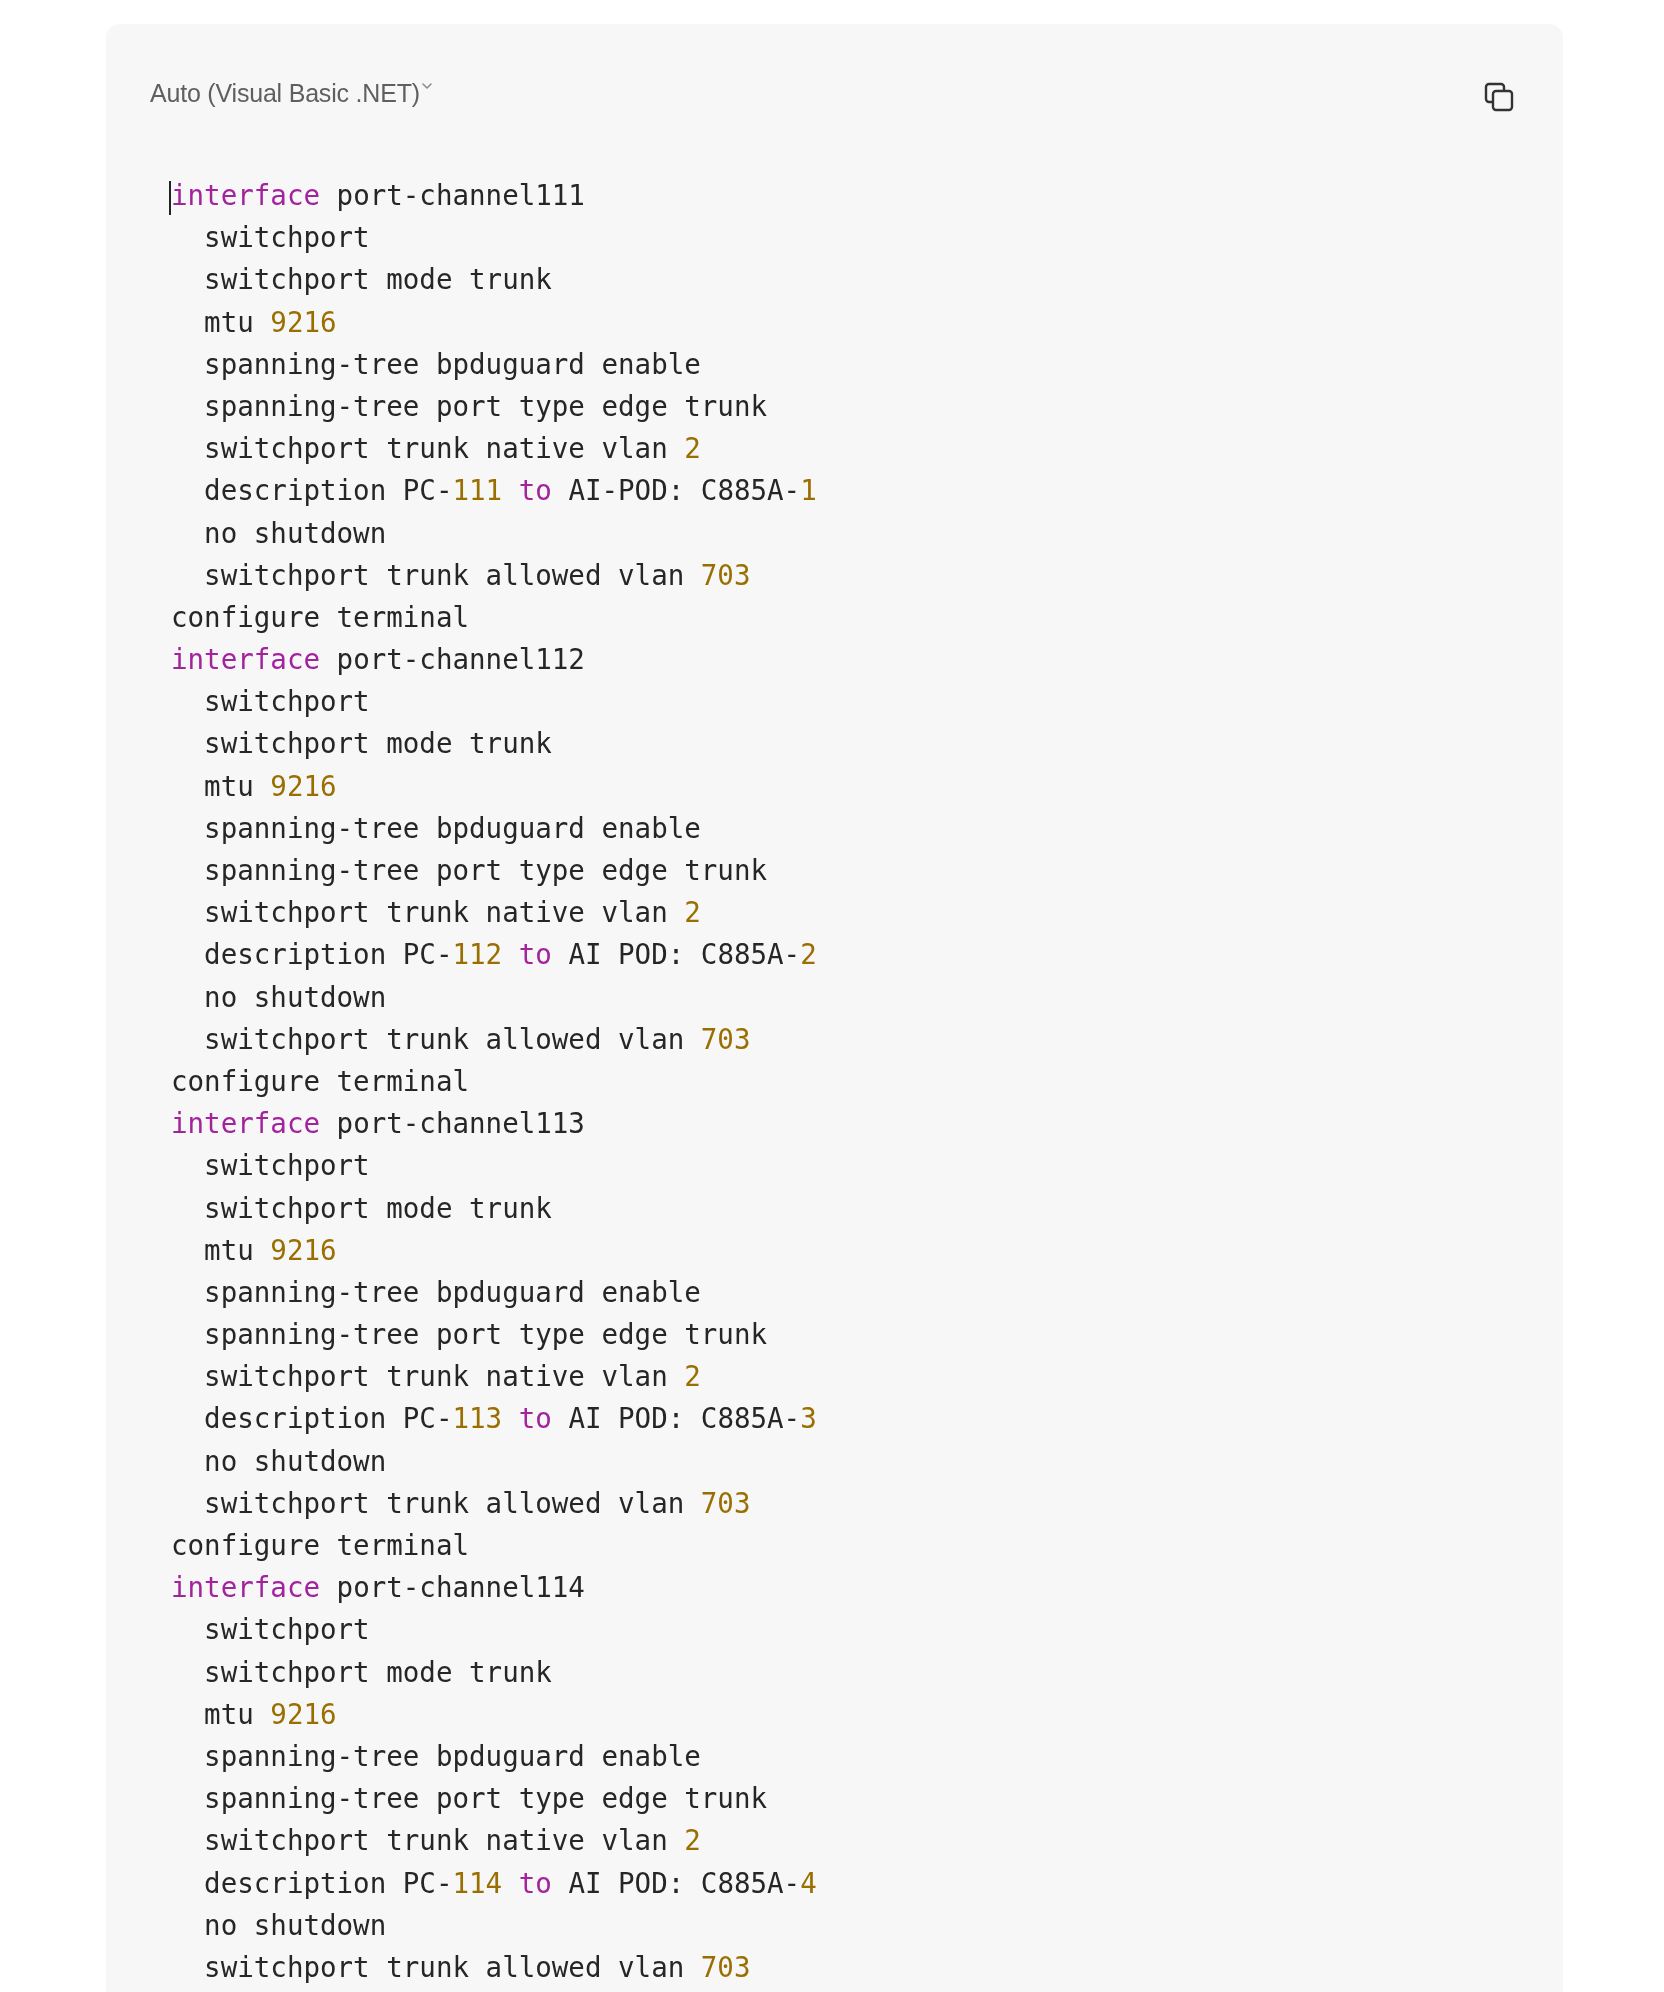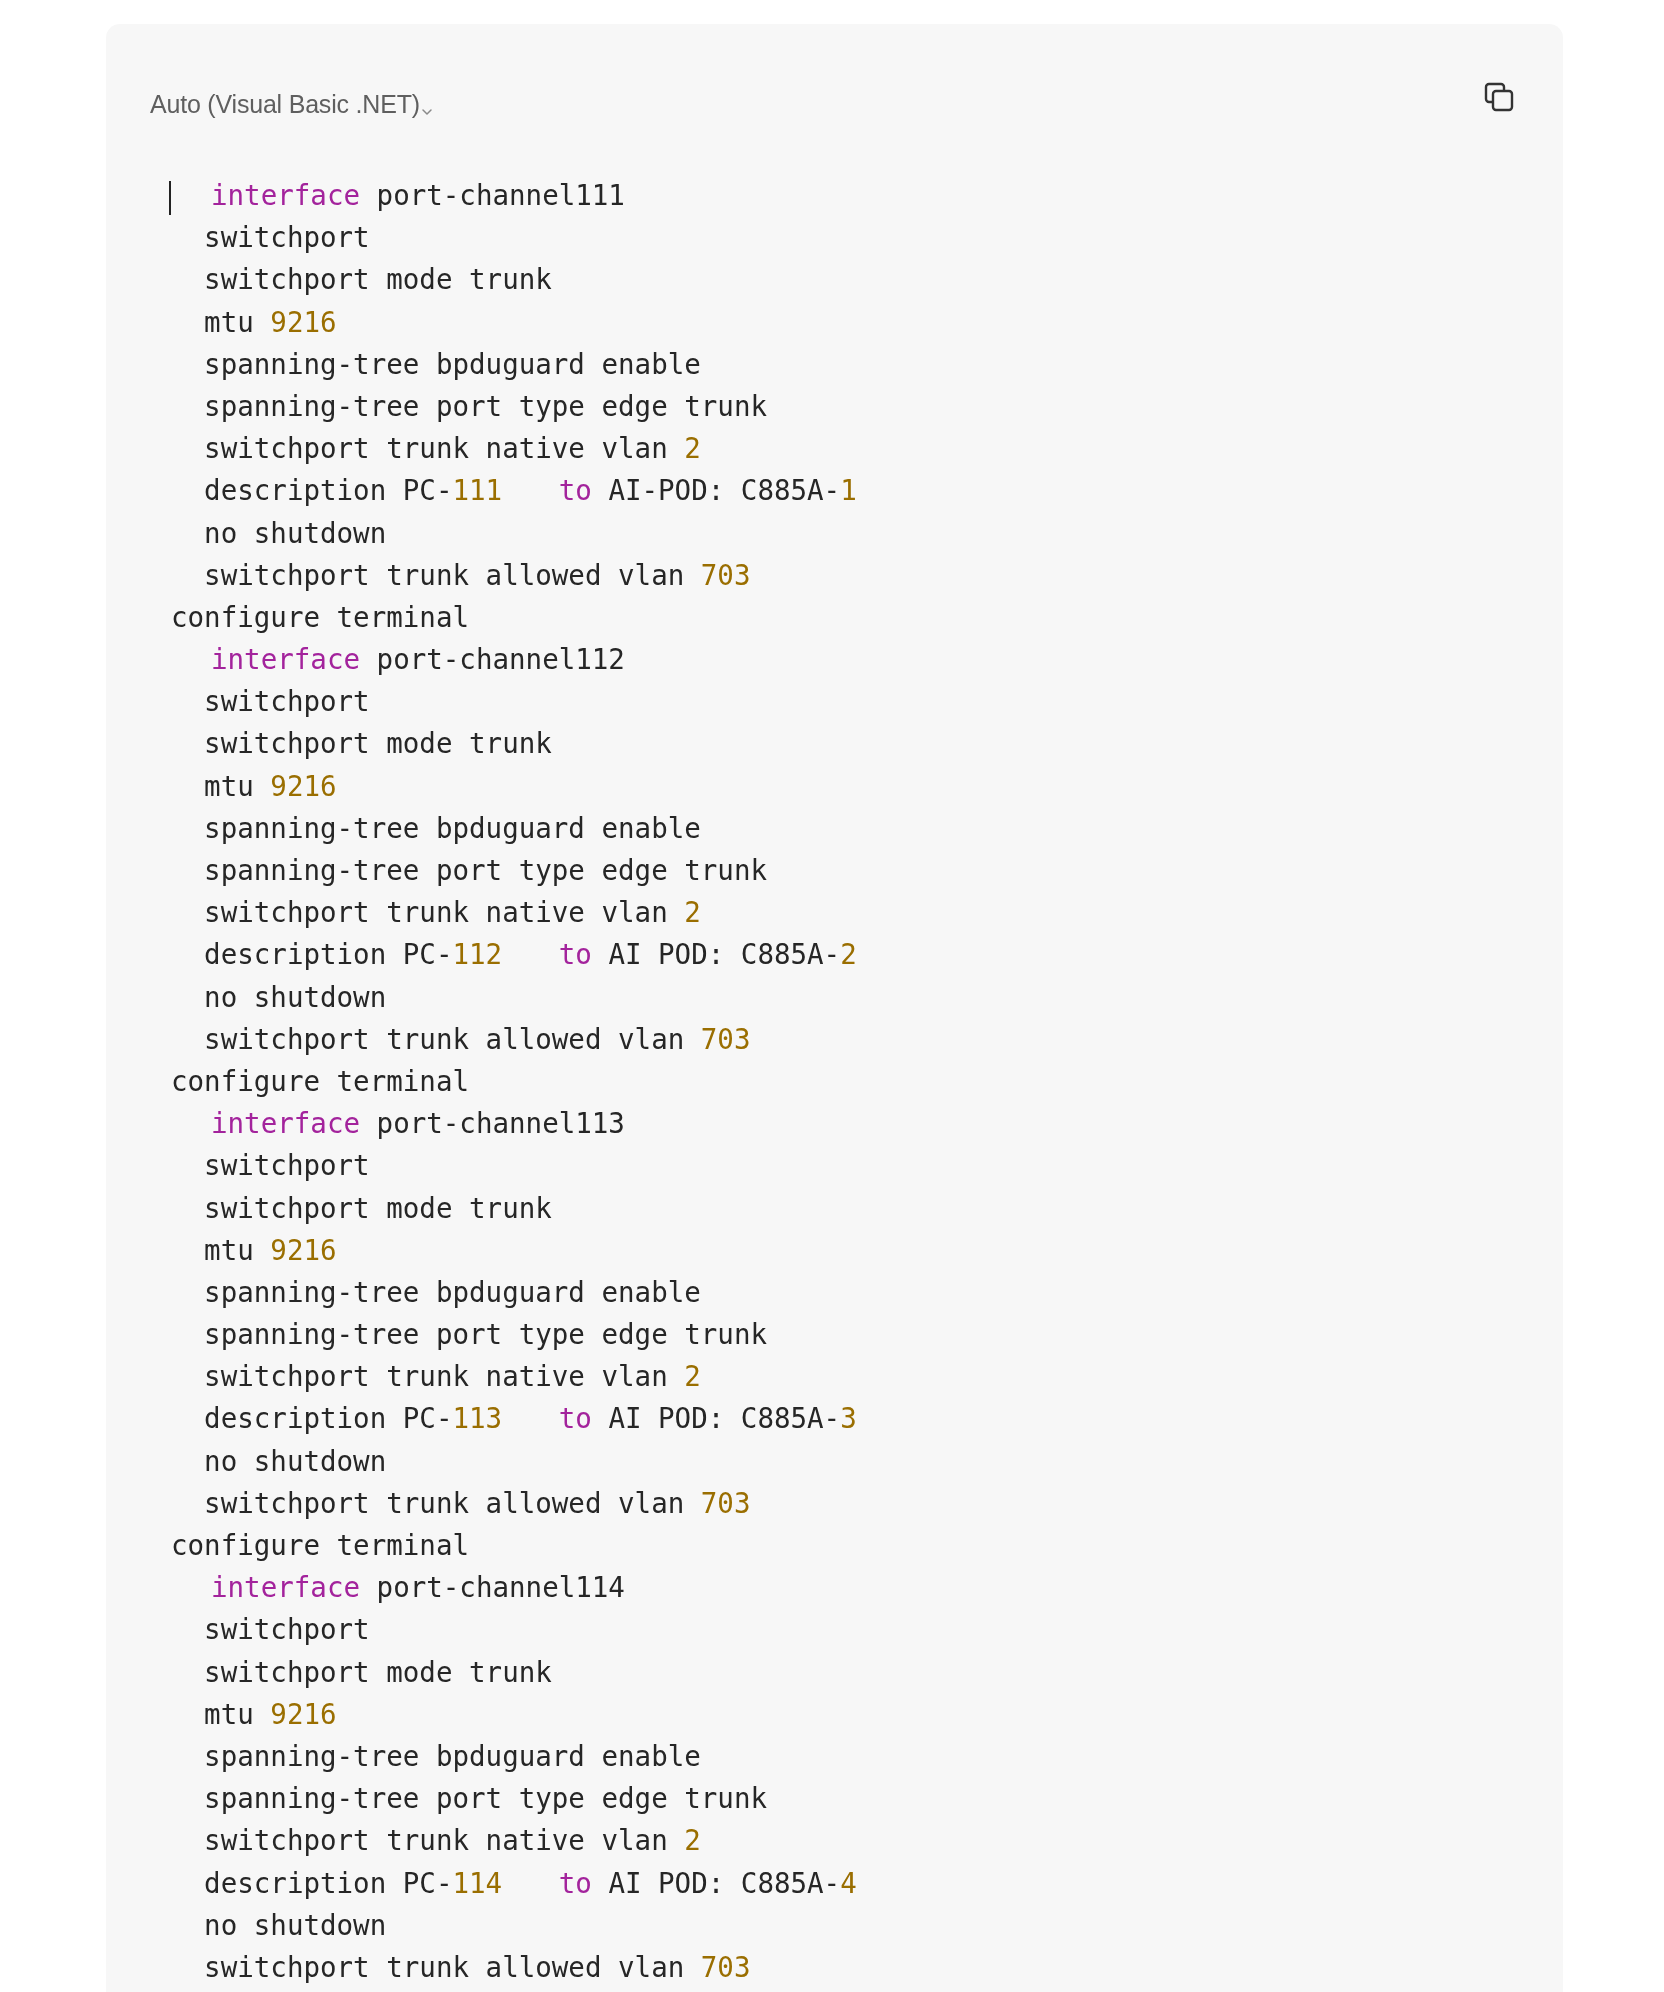--- a/index.html
+++ b/index.html
@@ -18,21 +18,21 @@
       height: 1990px;
       background: #f7f7f7;
       border-radius: 14px;
     }
     .header {
       position: absolute;
       left: 44px;
       top: 55px;
       height: 40px;
       display: flex;
-      align-items: flex-end;
+      align-items: flex-start;
       cursor: pointer;
     }
     .lang-label {
       font-family: "Liberation Sans", sans-serif;
       font-size: 25px;
       color: #5f5f5f;
       letter-spacing: -0.2px;
     }
     .chevron {
       display: inline-block;
@@ -55,21 +55,21 @@
       left: 65px;
       top: 150px;
       margin: 0;
       font-family: "DejaVu Sans Mono", monospace;
       font-size: 27.5px;
       line-height: 42.2px;
       color: #262626;
       white-space: pre;
     }
     .code-line { display: block; height: 42.2px; position: relative; }
-    .kw { color: #a3239c; margin-left: 40px; }
+    .kw { color: #a3239c; }
     .num { color: #9a6e00; text-align: right; }
     .caret {
       position: absolute;
       left: -2px;
       top: 7px;
       width: 2px;
       height: 34px;
       background: #222;
     }
   </style>

